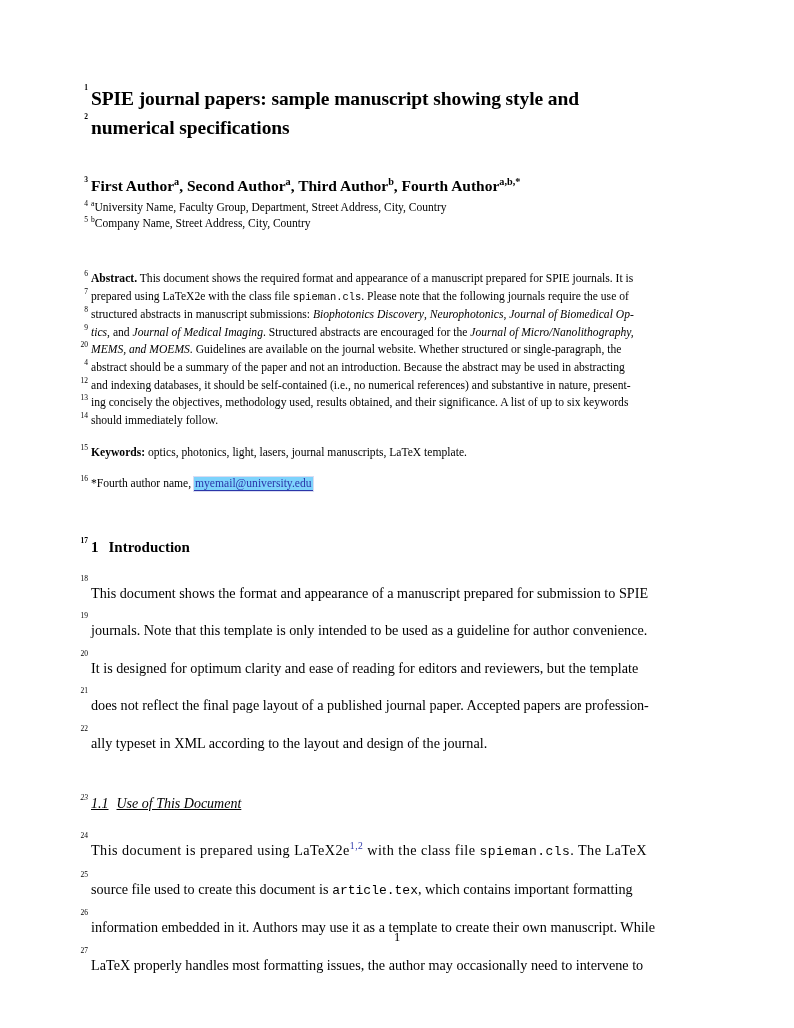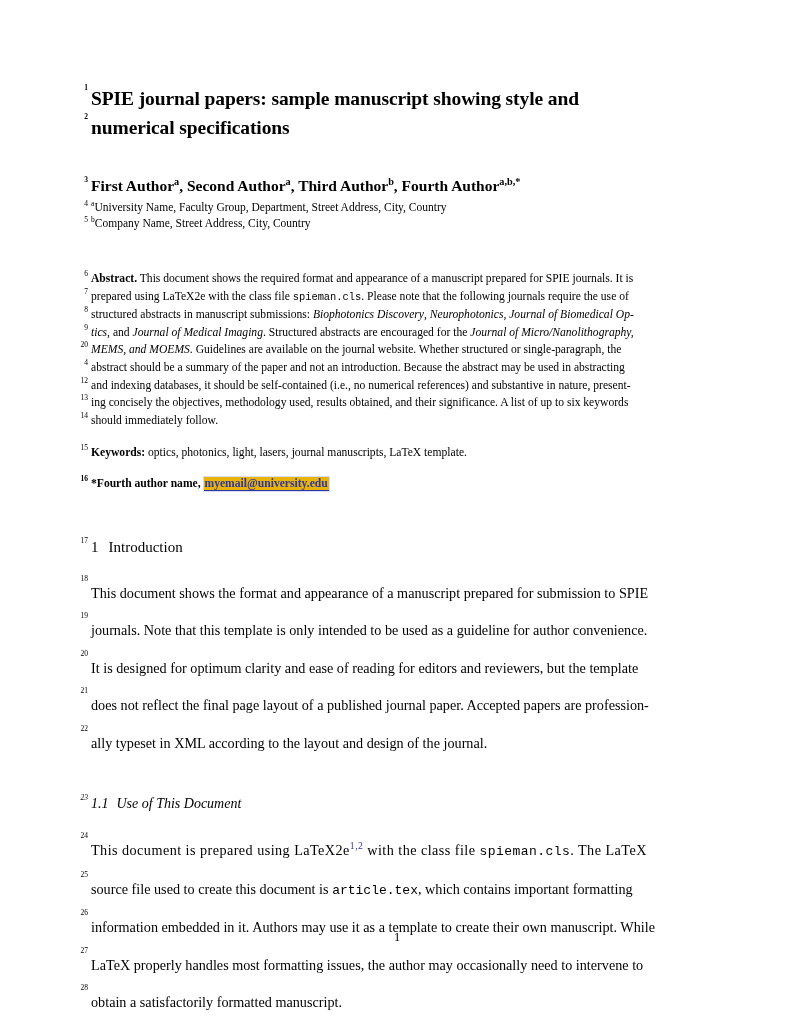--- a/index.html
+++ b/index.html
@@ -89,45 +89,45 @@
     margin-top: 15px;
     font-size: 11.6px;
     line-height: 17.6px;
     position: relative;
   }
   .corresp {
     margin-top: 13px;
     font-size: 11.6px;
     line-height: 17.6px;
     position: relative;
-    font-weight: bold;
   }
   .email {
     color: #2b36a8;
     text-decoration: none;
     border-bottom: 0.8px solid #2b36a8;
-    background: #eab308;
+    background: #7dd3fc;
     box-shadow: 0 0 0 1px rgba(120,130,210,0.28);
     padding: 0 1px;
   }
   h2.section {
     font-size: 15px;
-    font-weight: normal;
+    font-weight: bold;
     margin: 44px 0 0 0;
     line-height: 20px;
     position: relative;
   }
   h2.section .num { margin-right: 10px; }
   h3.subsection {
     font-size: 14px;
     font-style: italic;
     font-weight: normal;
     margin: 32px 0 0 0;
     line-height: 20px;
     position: relative;
+    text-decoration: underline;
   }
   h3.subsection .num { margin-right: 8px; font-style: italic;}
   .body-para {
     margin-top: 18px;
     font-size: 14.2px;
     line-height: 37.5px;
   }
   .body-line {
     position: relative;
     display: block;
@@ -270,22 +270,18 @@
         <span>source file used to create this document is <span class="mono">article.tex</span>, which contains important formatting</span>
       </span>
       <span class="body-line">
         <span class="lineno">26</span>
         <span>information embedded in it. Authors may use it as a template to create their own manuscript. While</span>
       </span>
       <span class="body-line">
         <span class="lineno">27</span>
         <span>LaTeX properly handles most formatting issues, the author may occasionally need to intervene to</span>
       </span>
-      <span class="body-line">
-        <span class="lineno">28</span>
-        <span>obtain a satisfactorily formatted manuscript.</span>
-      </span>
     </div>
 
   </div>
 
   <div class="pagenum">1</div>
 </div>
 
 </body></html>

